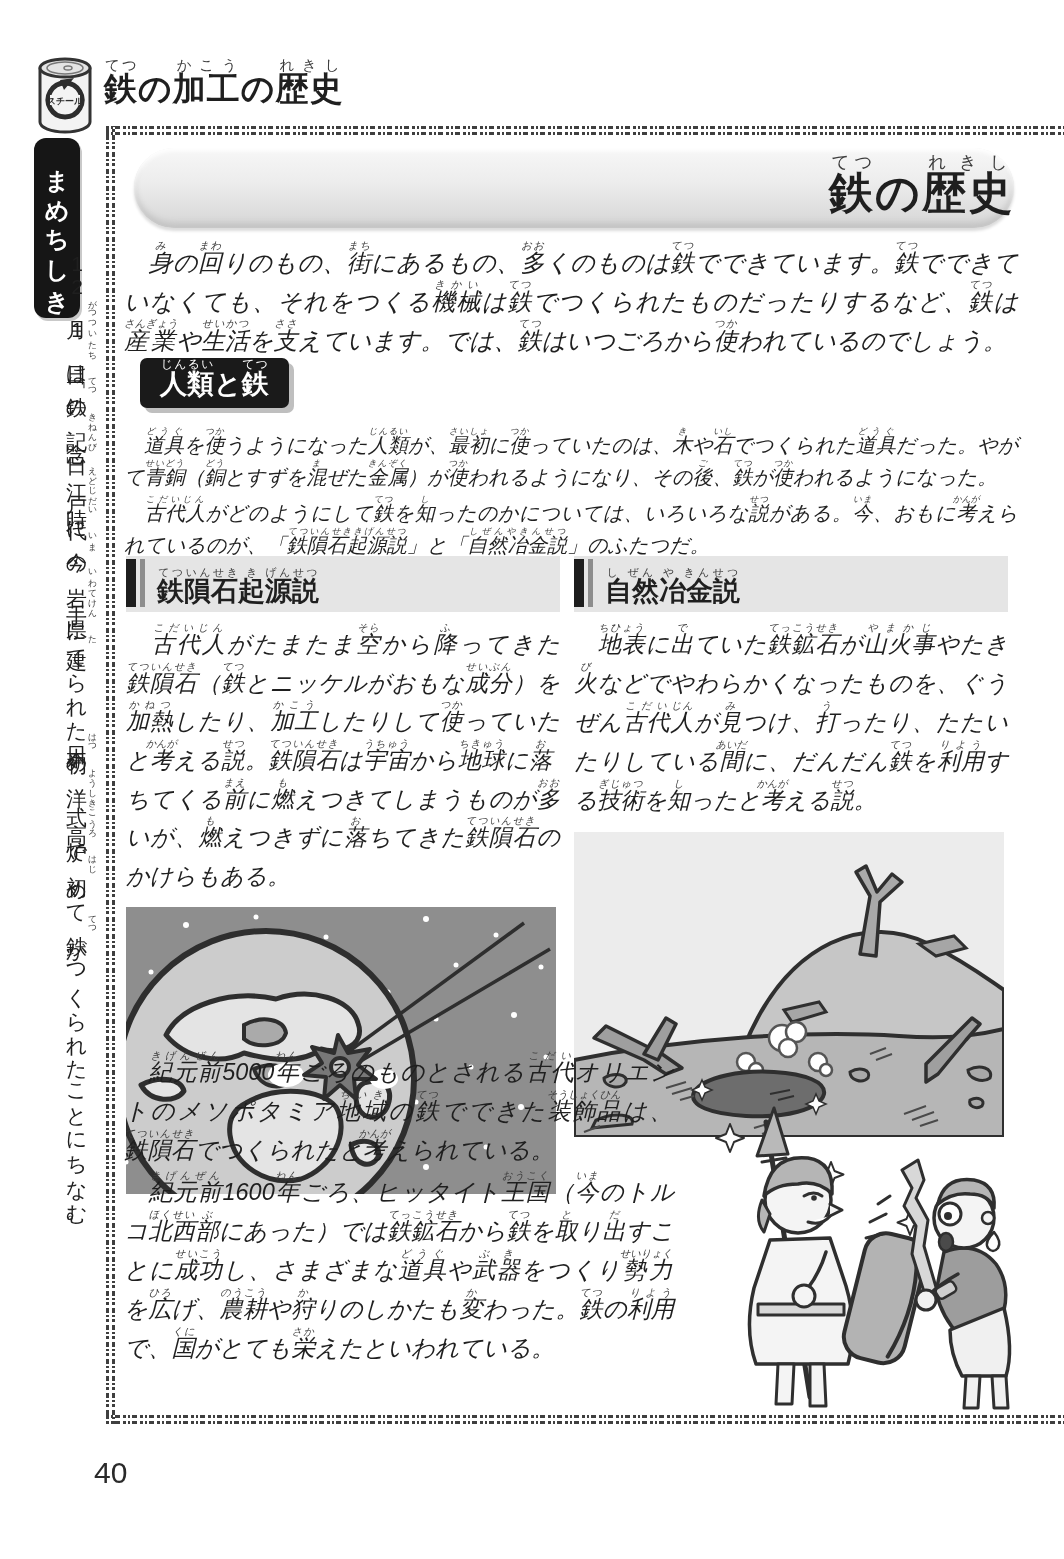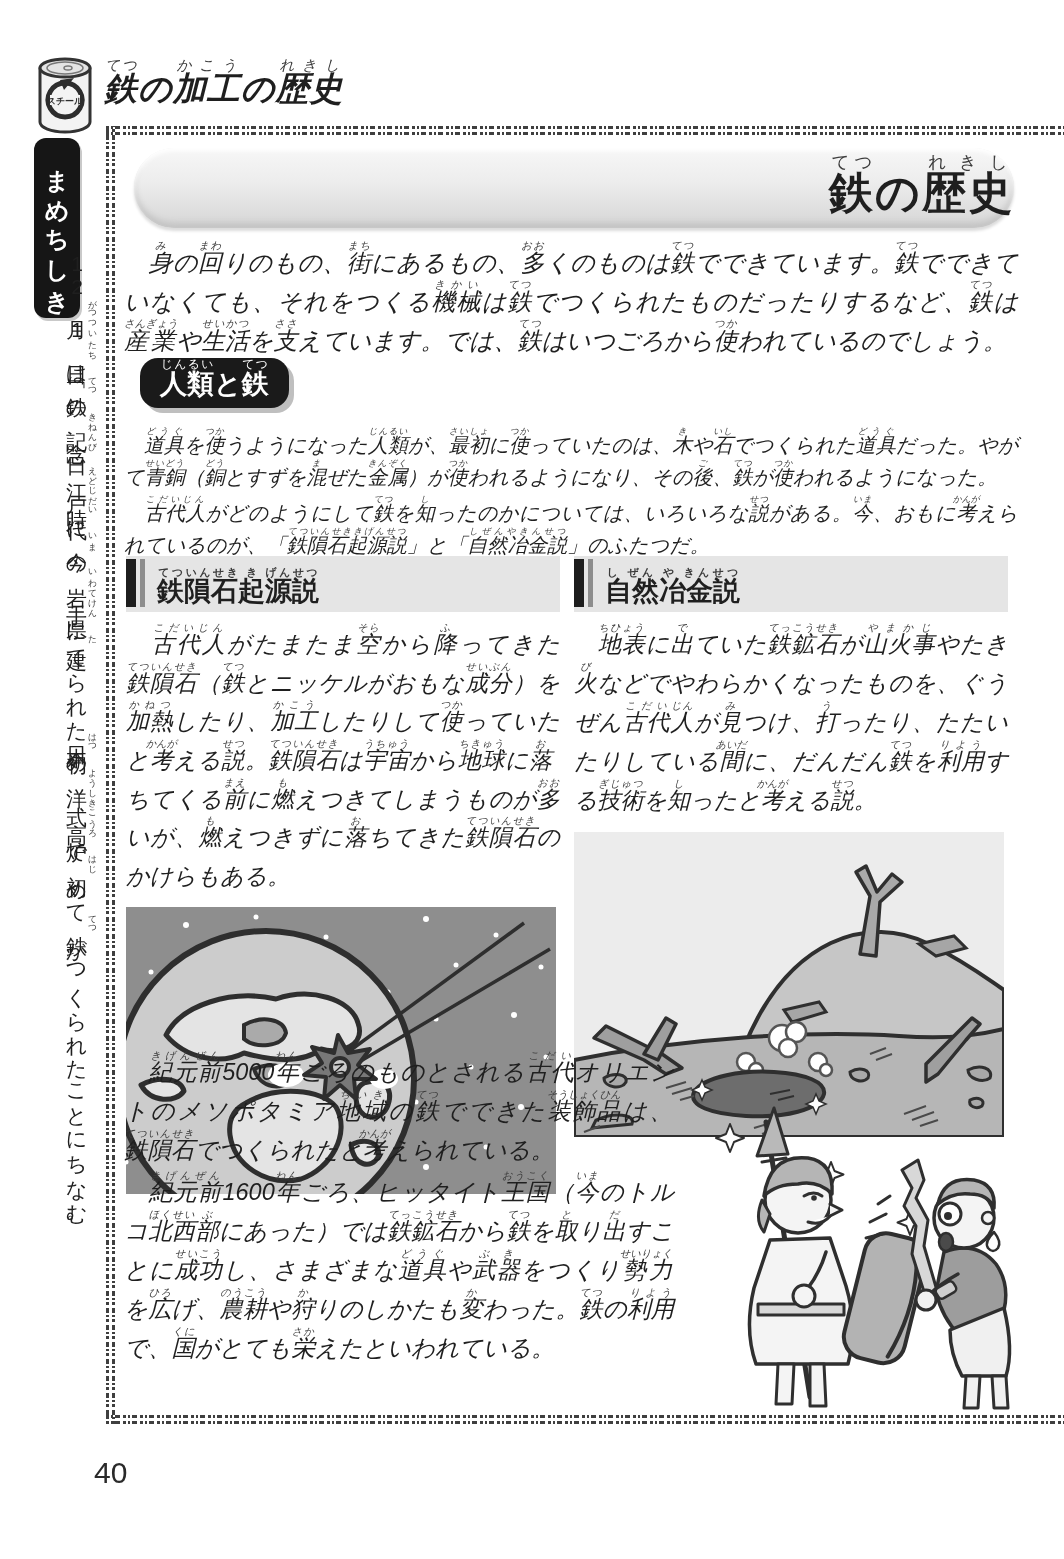--- a/index.html
+++ b/index.html
@@ -5,21 +5,21 @@
   html,body{margin:0;padding:0;}
   body{
     width:1064px;height:1559px;position:relative;background:#ffffff;
     font-family:"Liberation Sans",sans-serif;color:#1f1f1f;overflow:hidden;
   }
   p{margin:0;text-align:justify;font-style:italic;}
   ruby{ruby-position:over;}
   rt{font-size:0.44em;color:#3c3c3c;font-weight:500;line-height:1;letter-spacing:0;}
 
   
-  .doc-title{position:absolute;left:104px;top:58px;font-size:33px;font-weight:bold;letter-spacing:1px;font-style:italic;}
+  .doc-title{position:absolute;left:104px;top:58px;font-size:33px;font-weight:bold;letter-spacing:1px;}
   .can-icon{position:absolute;left:30px;top:52px;}
 
   
   .sidebar-badge{
     position:absolute;left:34px;top:138px;background:#161616;color:#fff;
     border-radius:12px;padding:14px 7px;writing-mode:vertical-rl;text-orientation:upright;
     font-size:24px;font-weight:bold;letter-spacing:3px;box-shadow:2px 3px 0 #c9c9c9;
   }
   .sidebar-note{
     position:absolute;left:28px;top:252px;height:1190px;width:70px;
@@ -50,34 +50,34 @@
     background:linear-gradient(#f7f7f7 0%,#ececec 45%,#d6d6d6 100%);
     box-shadow:inset 0 3px 4px #ffffff,inset 0 -5px 6px #c3c3c3,0 3px 3px #dcdcdc;
     display:flex;align-items:center;justify-content:flex-end;
   }
   .banner-title{font-size:44px;font-weight:bold;letter-spacing:2px;padding-top:6px;}
   .banner-title rt{font-size:0.40em;}
 
   
   .intro{position:absolute;left:18px;top:114px;width:894px;font-size:24px;line-height:1.62;}
   .badge-jinrui{
-    position:absolute;left:34px;top:232px;background:#1a1a1a;color:#fff;border-radius:18px;
+    position:absolute;left:34px;top:232px;background:#1a1a1a;color:#fff;border-radius:7px;
     padding:8px 20px 6px;font-size:27px;font-weight:bold;box-shadow:5px 5px 0 #bfbfbf;
   }
   .badge-jinrui rt{color:#ffffff;}
   .para-jinrui{position:absolute;left:18px;top:300px;width:894px;font-size:20px;line-height:1.62;}
 
   
   .column{position:absolute;top:430px;width:434px;}
   .col-left{left:20px;} .col-right{left:468px;}
   .col-header{display:flex;align-items:flex-end;background:#e5e5e5;min-height:48px;padding:3px 8px 5px 0;}
   .bar-black{width:10px;align-self:stretch;background:#1d1d1d;}
   .bar-gray{width:5px;align-self:stretch;background:#8d8d8d;margin-left:4px;margin-right:12px;}
   .col-heading{font-size:27px;font-weight:bold;line-height:1.15;}
-  .col-heading rt{font-size:0.40em;font-weight:bold;}
+  .col-heading rt{font-size:0.40em;font-weight:normal;}
   .col-body{font-size:23px;line-height:1.68;margin-top:10px;}
   .illust{display:block;margin-top:12px;}
   .col-right .col-body{line-height:1.70;}
 
   
   .history{position:absolute;left:18px;top:924px;width:550px;font-size:23.5px;line-height:1.66;}
   .warriors-box{position:absolute;left:552px;top:966px;}
 
   .page-number{position:absolute;left:94px;top:1456px;font-size:30px;color:#2a2a2a;}
 

